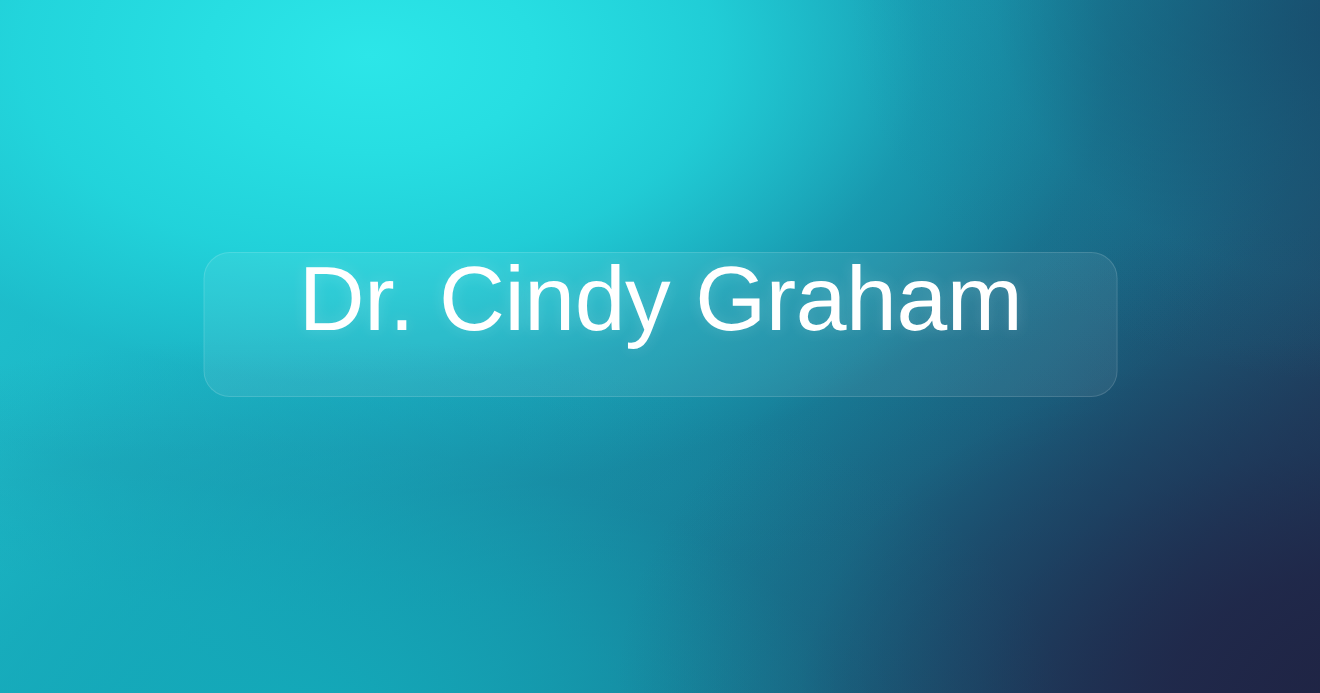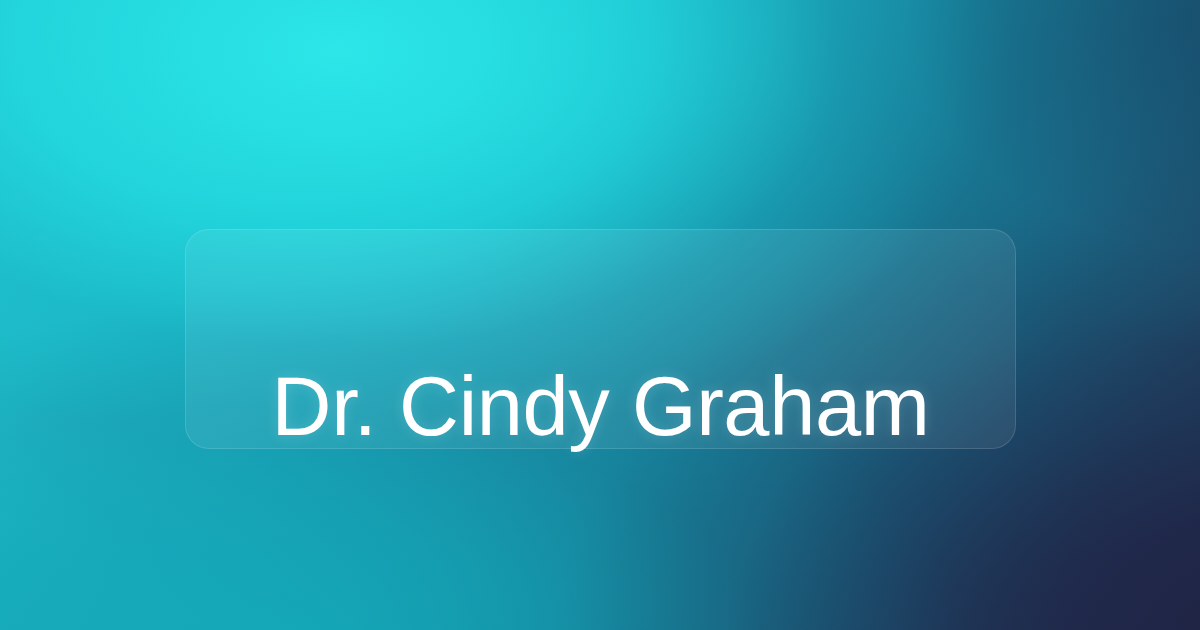--- a/index.html
+++ b/index.html
@@ -96,27 +96,27 @@
     );
   }
 
   
 
   .name-card {
     position: absolute;
     left: 185px;
     top: 229px;
     width: 831px;
-    height: 220px;
+    height: 132px;
     box-sizing: border-box;
     border-radius: 24px;
     background: rgba(255, 255, 255, 0.072);
     border: 1px solid rgba(255, 255, 255, 0.135);
     display: flex;
-    align-items: flex-end;
+    align-items: flex-start;
     justify-content: center;
   }
 
   .name-text {
     font-family: "Liberation Sans", sans-serif;
     font-size: 83px;
     font-weight: 400;
     line-height: 1;
     letter-spacing: -0.4px;
     color: #ffffff;

